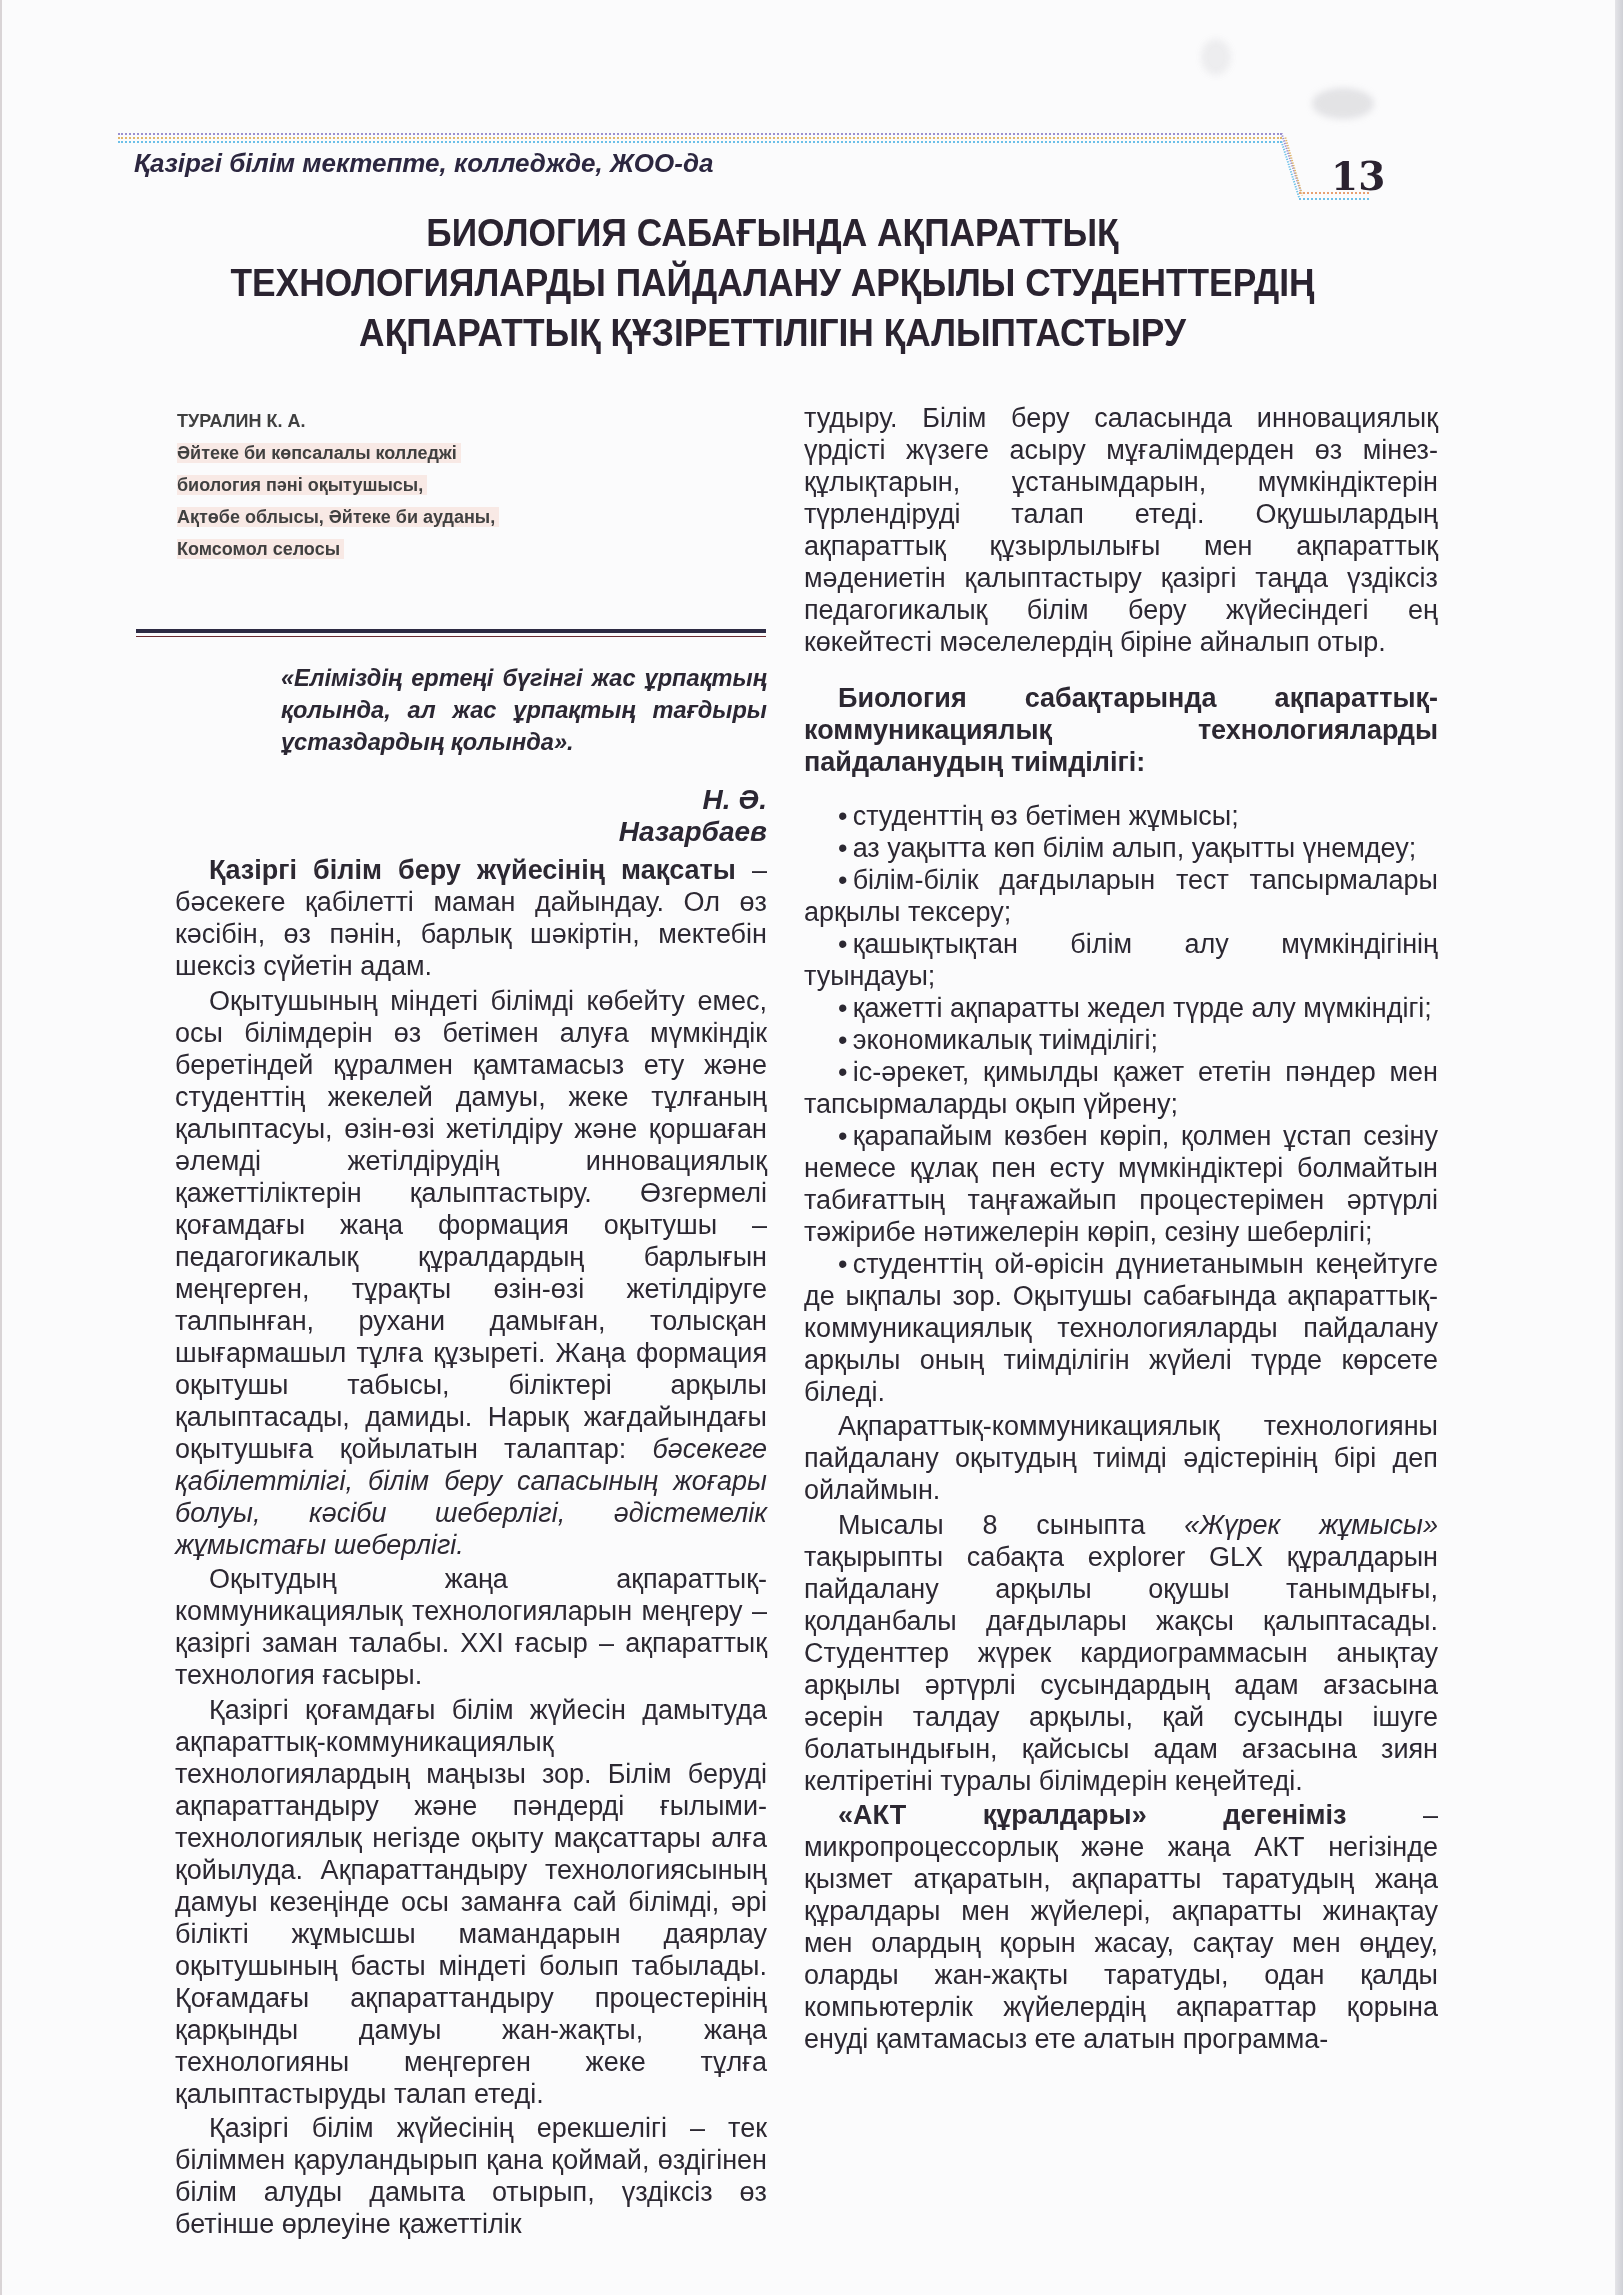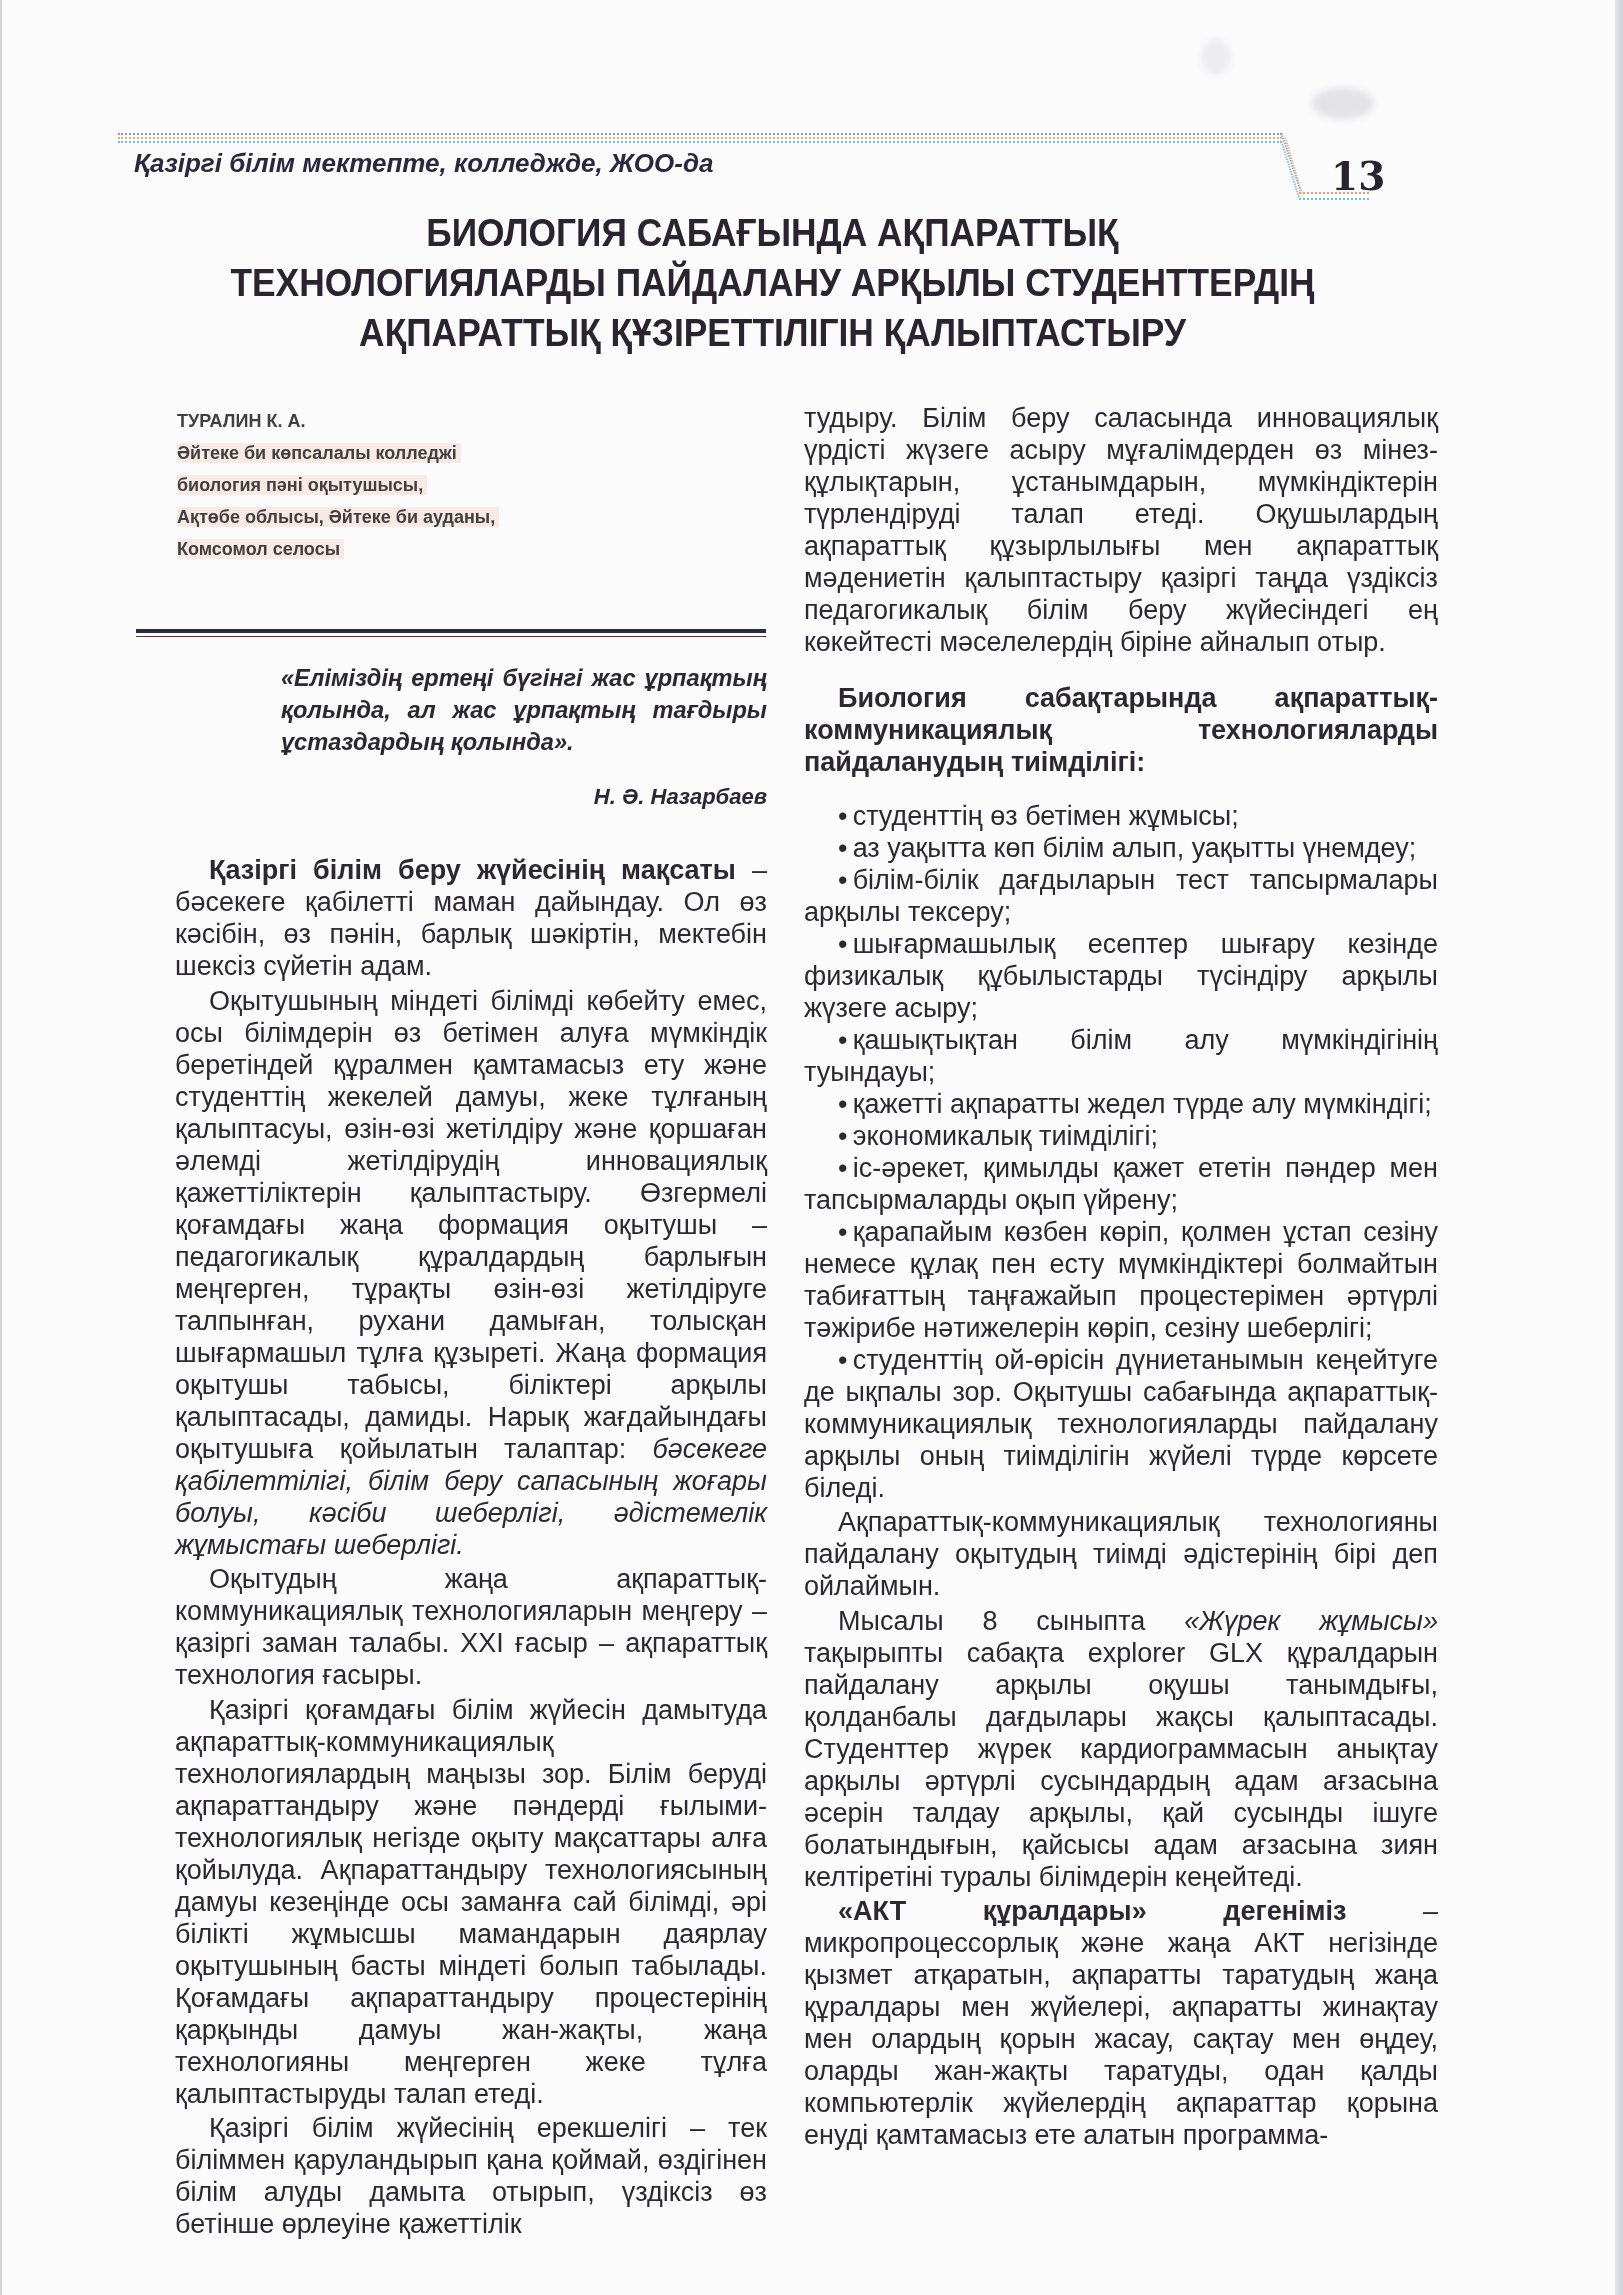--- a/index.html
+++ b/index.html
@@ -45,21 +45,21 @@
   .author .hl { background: rgba(246,222,214,0.6); padding-right: 3.9px; }
   .divider { position: absolute; left: 136px; top: 629px; width: 630px; height: 3.9px;
     background: #2d2b44; }
   .divider2 { position: absolute; left: 136px; top: 636px; width: 630px; height: 1.3px; background: #6b2a30; }
 
   
   .epigraph { position: absolute; left: 281px; top: 662px; width: 486px;
     font-style: italic; font-weight: bold; font-size: 23.6px; line-height: 32px; text-align: justify;
     text-align-last: left; color: #2b2733; }
   .epigraph-author { position: absolute; left: 563px; top: 784px; width: 204px; text-align: right;
-    font-style: italic; font-weight: bold; font-size: 22px; color: #2b2733; }
+    font-style: italic; font-weight: bold; font-size: 28px; color: #2b2733; }
 
   
   .col { position: absolute; font-size: 27px; line-height: 32px; color: #2c2832;
     text-align: justify; hyphens: manual; }
   .col-left { left: 175px; top: 854px; width: 592px; }
   .col-right { left: 804px; top: 402px; width: 634px; }
   .col p { margin: 0; text-indent: 34px; }
   .col p.noindent { text-indent: 0; }
   .col .b { font-weight: bold; }
   .col .i { font-style: italic; }
@@ -118,21 +118,20 @@
   <p style="margin-top:2.6px;">Қазіргі білім жүйесінің ерекшелігі – тек біліммен қаруландырып қана қоймай, өздігінен білім алуды дамыта отырып, үздіксіз өз бетінше өрлеуіне қажеттілік</p>
 </div>
 
 <div class="col col-right">
   <p class="noindent">тудыру. Білім беру саласында инновациялық үрдісті жүзеге асыру мұғалімдерден өз мінез-құлықтарын, ұстанымдарын, мүмкіндіктерін түрлендіруді талап етеді. Оқушылардың ақпараттық құзырлылығы мен ақпараттық мәдениетін қалыптастыру қазіргі таңда үздіксіз педагогикалық білім беру жүйесіндегі ең көкейтесті мәселелердің біріне айналып отыр.</p>
   <p class="sub">Биология сабақтарында ақпараттық-коммуникациялық технологияларды пайдаланудың тиімділігі:</p>
   <ul>
     <li><span class="bullet">•</span><span>студенттің өз бетімен жұмысы;</span></li>
     <li><span class="bullet">•</span><span>аз уақытта көп білім алып, уақытты үнемдеу;</span></li>
     <li><span class="bullet">•</span><span>білім-білік дағдыларын тест тапсырмалары арқылы тексеру;</span></li>
-    <li><span class="bullet">•</span><span>шығармашылық есептер шығару кезінде физикалық құбылыстарды түсіндіру арқылы жүзеге асыру;</span></li>
     <li><span class="bullet">•</span><span>қашықтықтан білім алу мүмкіндігінің туындауы;</span></li>
     <li><span class="bullet">•</span><span>қажетті ақпаратты жедел түрде алу мүмкіндігі;</span></li>
     <li><span class="bullet">•</span><span>экономикалық тиімділігі;</span></li>
     <li><span class="bullet">•</span><span>іс-әрекет, қимылды қажет ететін пәндер мен тапсырмаларды оқып үйрену;</span></li>
     <li><span class="bullet">•</span><span>қарапайым көзбен көріп, қолмен ұстап сезіну немесе құлақ пен есту мүмкіндіктері болмайтын табиғаттың таңғажайып процестерімен әртүрлі тәжірибе нәтижелерін көріп, сезіну шеберлігі;</span></li>
     <li><span class="bullet">•</span><span>студенттің ой-өрісін дүниетанымын кеңейтуге де ықпалы зор. Оқытушы сабағында ақпараттық-коммуникациялық технологияларды пайдалану арқылы оның тиімділігін жүйелі түрде көрсете біледі.</span></li>
   </ul>
   <p style="margin-top:2.6px;">Ақпараттық-коммуникациялық технологияны пайдалану оқытудың тиімді әдістерінің бірі деп ойлаймын.</p>
   <p style="margin-top:2.6px;"><span>Мысалы 8 сыныпта </span><span class="i">«Жүрек жұмысы»</span><span> тақырыпты сабақта explorer GLX құралдарын пайдалану арқылы оқушы танымдығы, қолданбалы дағдылары жақсы қалыптасады. Студенттер жүрек кардиограммасын анықтау арқылы әртүрлі сусындардың адам ағзасына әсерін талдау арқылы, қай сусынды ішуге болатындығын, қайсысы адам ағзасына зиян келтіретіні туралы білімдерін кеңейтеді.</span></p>
   <p style="margin-top:2.6px;"><span class="b">«АКТ құралдары» дегеніміз</span><span> – микропроцессорлық және жаңа АКТ негізінде қызмет атқаратын, ақпаратты таратудың жаңа құралдары мен жүйелері, ақпаратты жинақтау мен олардың қорын жасау, сақтау мен өңдеу, оларды жан-жақты таратуды, одан қалды компьютерлік жүйелердің ақпараттар қорына енуді қамтамасыз ете алатын программа-</span></p>

